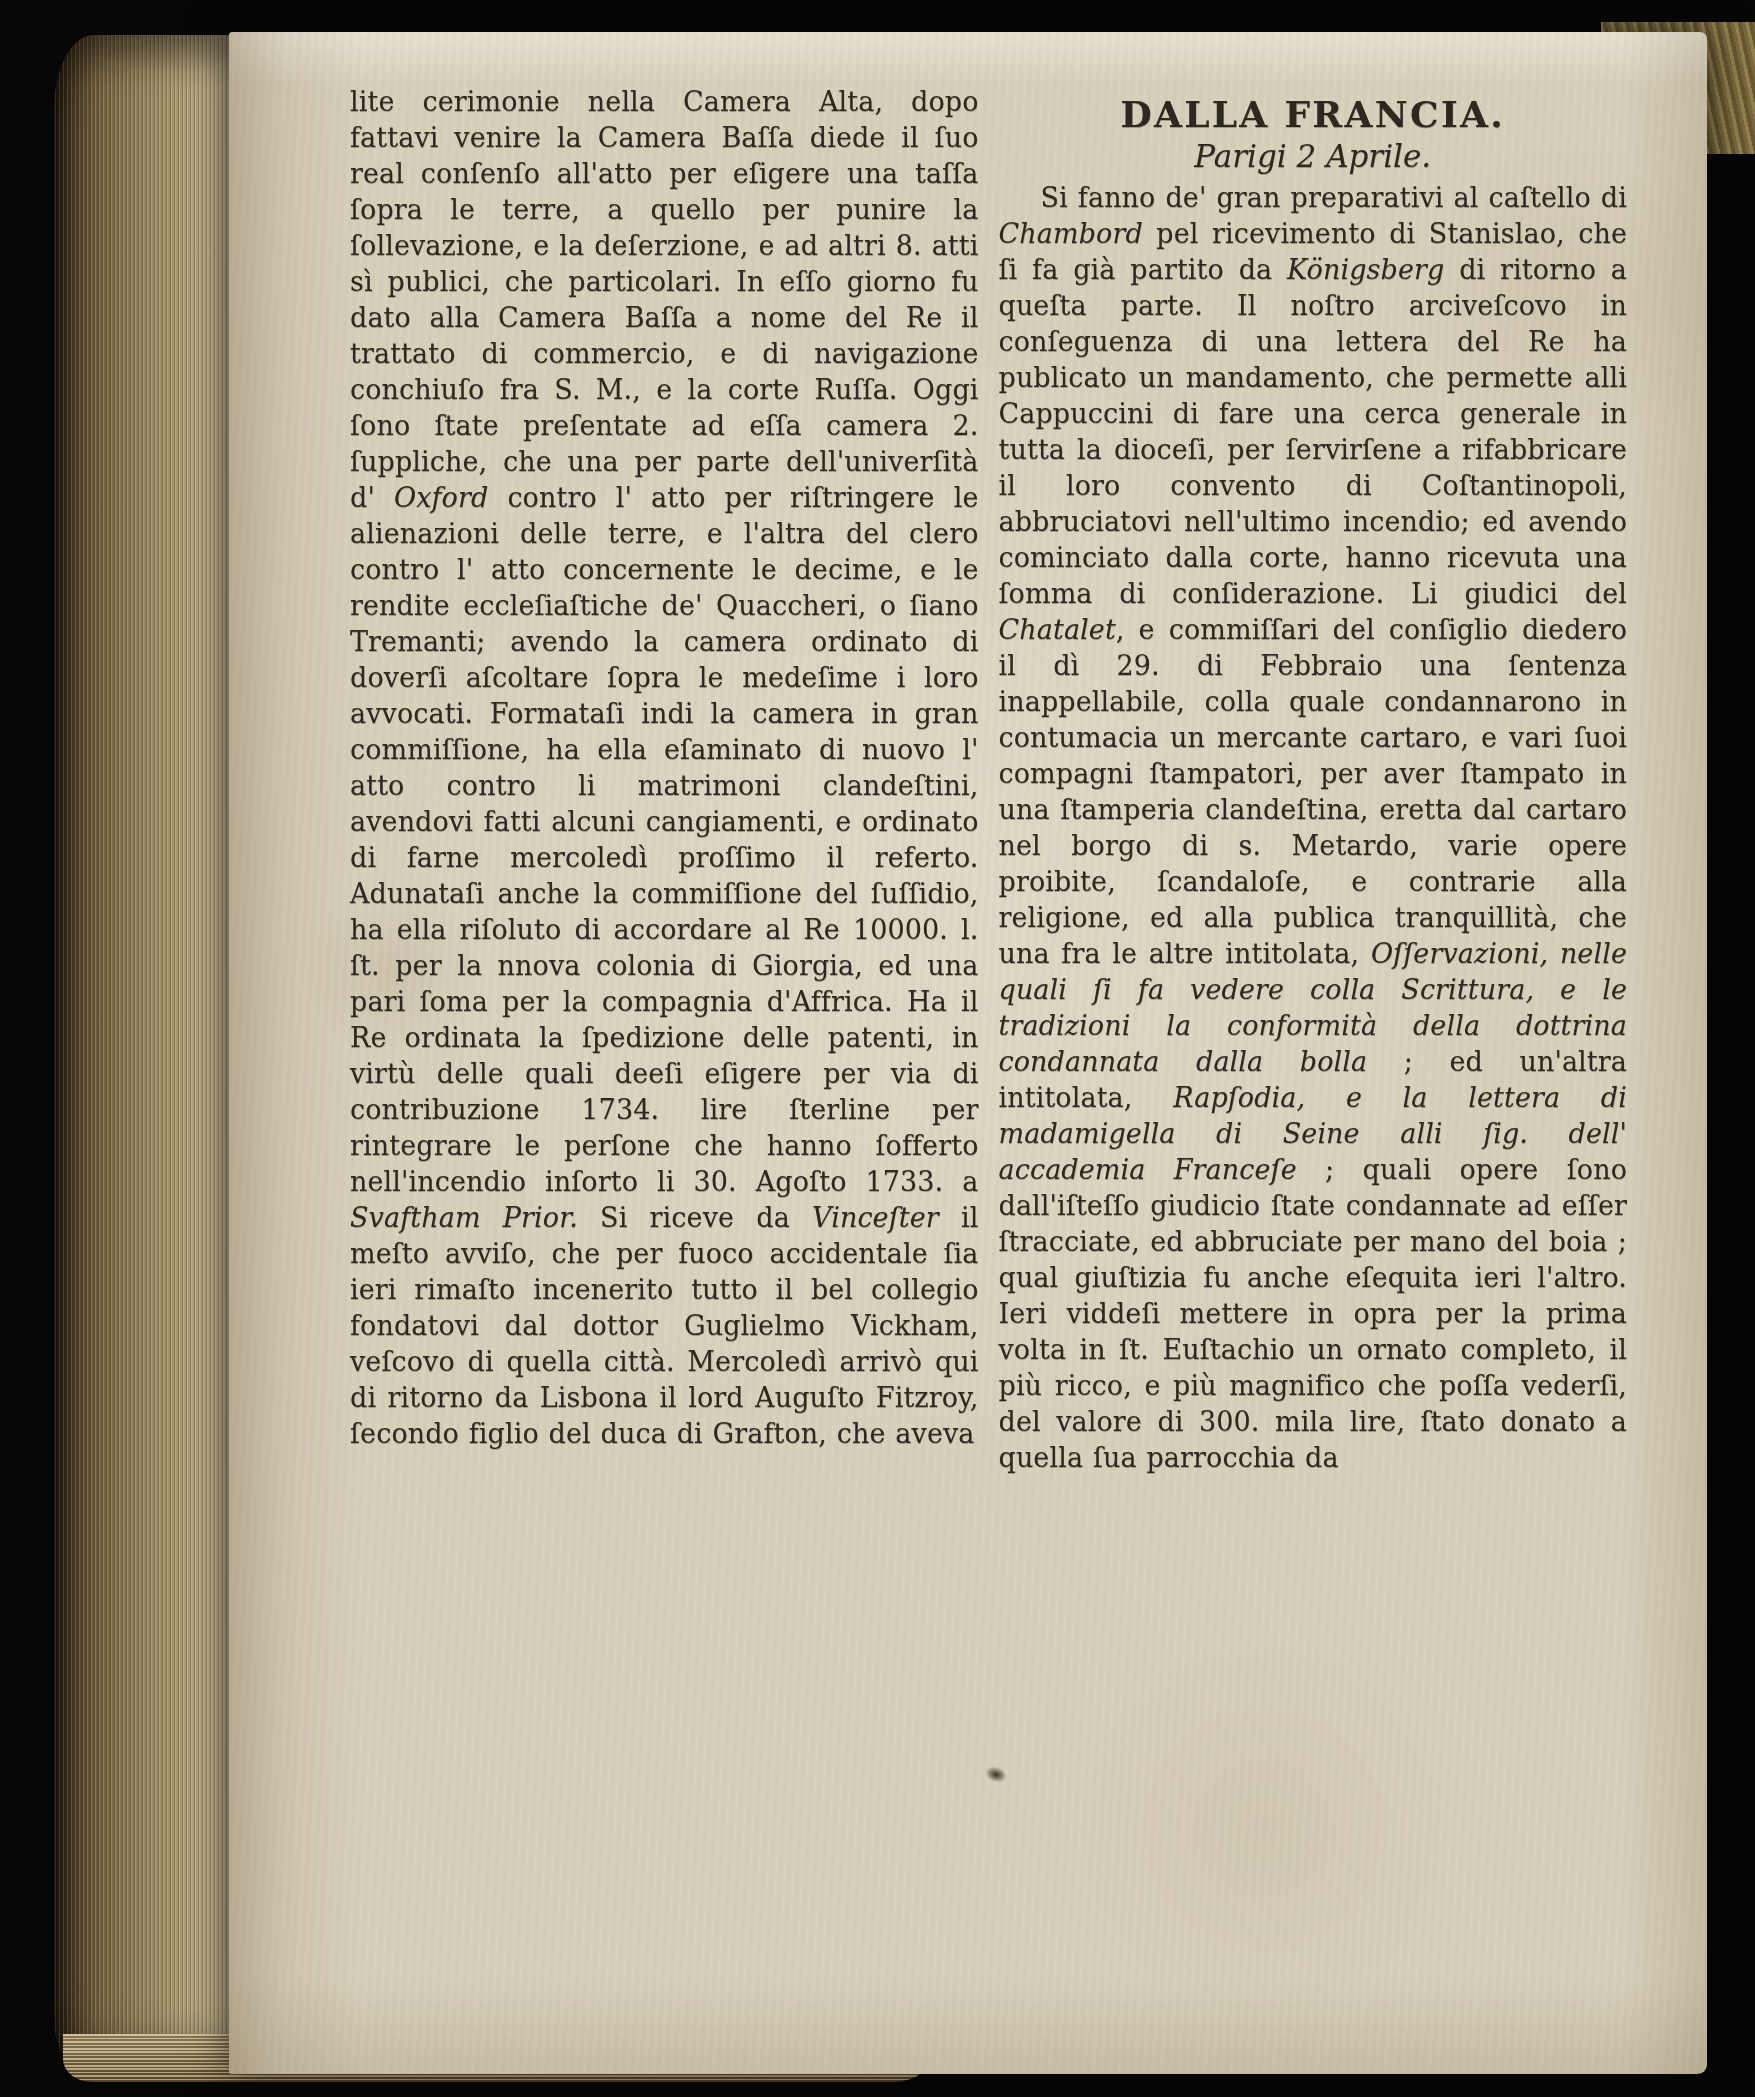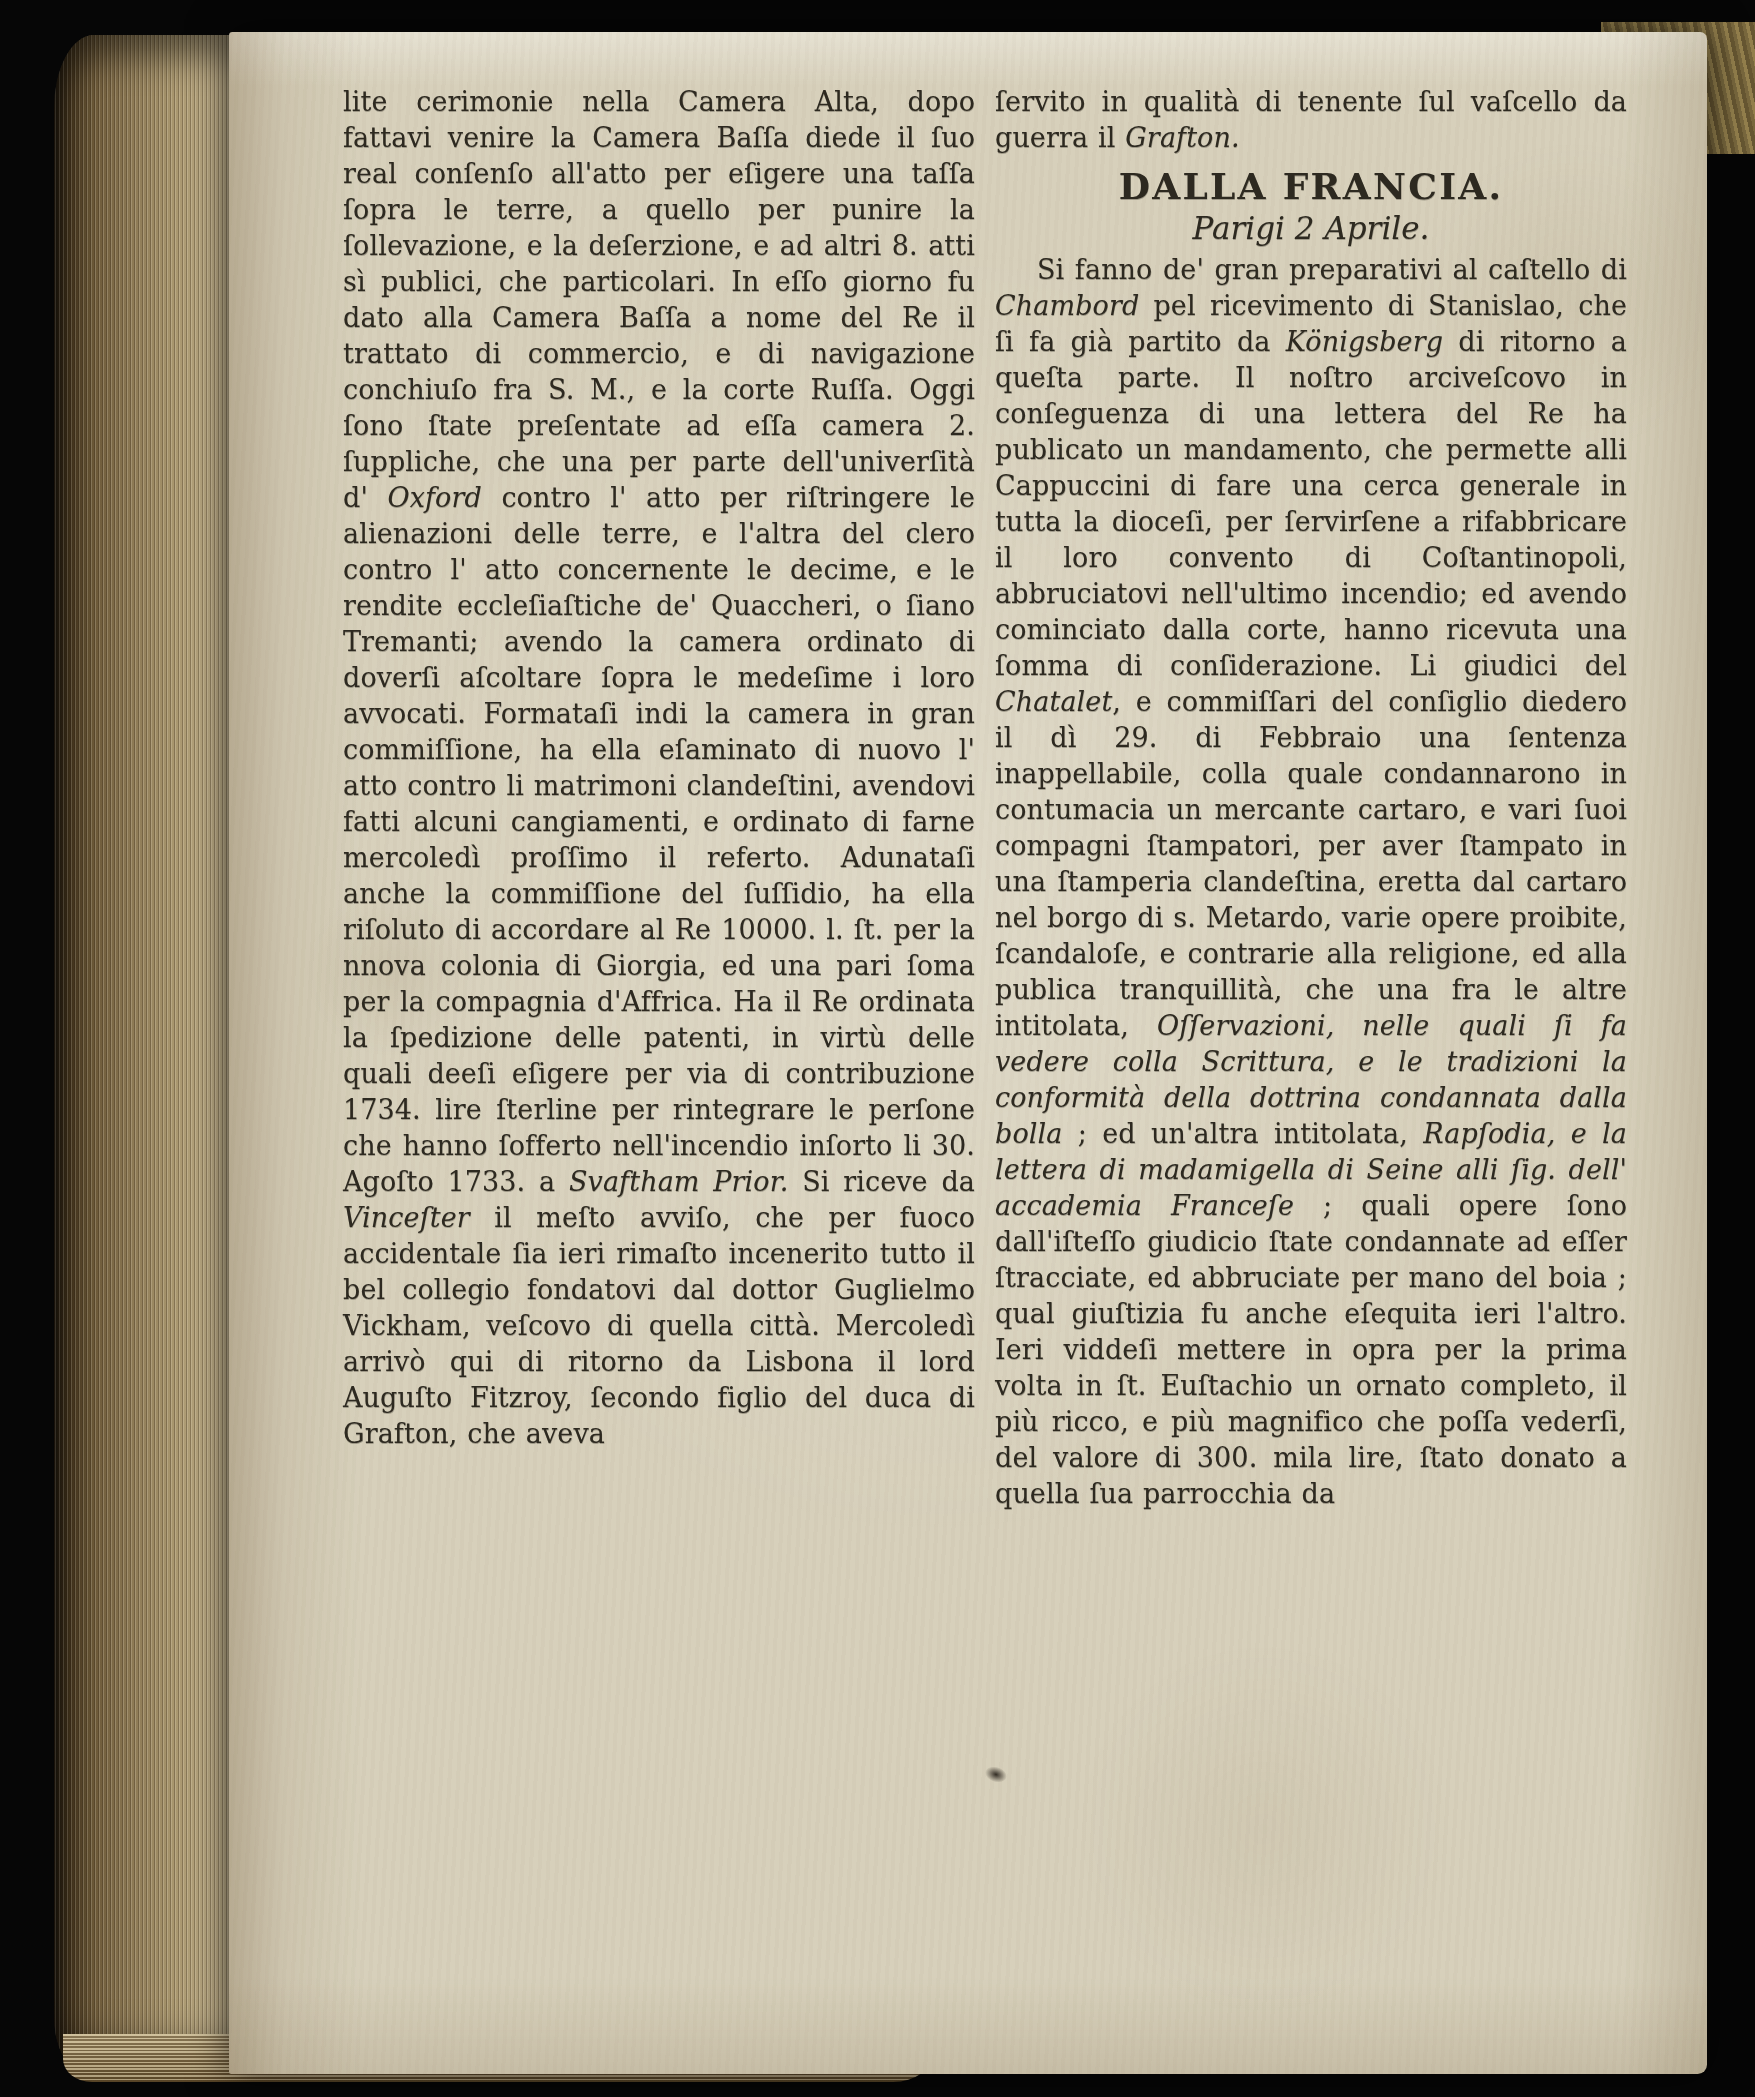--- a/index.html
+++ b/index.html
@@ -71,21 +71,21 @@
       linear-gradient(90deg, rgba(115,92,58,0.32) 0, rgba(115,92,58,0.10) 54px, rgba(0,0,0,0) 132px),
       linear-gradient(270deg, rgba(110,90,55,0.18) 0, rgba(0,0,0,0) 86px),
       linear-gradient(0deg, rgba(115,95,60,0.17) 0, rgba(0,0,0,0) 97px),
       linear-gradient(180deg, rgba(242,240,230,0.55) 0, rgba(0,0,0,0) 54px),
       #d7d0bb;
     box-shadow: 0 0 40px rgba(0,0,0,0.65);
   }
 
   .text-area {
     position: absolute;
-    left: 114px; right: 80px; top: 52px;
+    left: 121px; right: 80px; top: 52px;
     display: flex;
     gap: 20px;
     color: #2d2920;
     text-shadow: 0.3px 0.5px 0.5px rgba(45,40,30,0.32);
   }
   .col { flex: 1 1 0; min-width: 0; }
 
   .body-text {
     margin: 0;
     font-size: 27px;
@@ -141,21 +141,20 @@
 
   <div class="page">
 
     <div class="text-area">
 
       <div class="col">
         <p class="body-text"><span>lite cerimonie nella Camera Alta, dopo fattavi venire la Camera Baſſa diede il ſuo real conſenſo all'atto per eſigere una taſſa ſopra le terre, a quello per punire la ſollevazione, e la deſerzione, e ad altri 8. atti sì publici, che particolari. In eſſo giorno fu dato alla Camera Baſſa a nome del Re il trattato di commercio, e di navigazione conchiuſo fra S. M., e la corte Ruſſa. Oggi ſono ſtate preſentate ad eſſa camera 2. ſuppliche, che una per parte dell'univerſità d' </span><span class="it">Oxford</span><span> contro l' atto per riſtringere le alienazioni delle terre, e l'altra del clero contro l' atto concernente le decime, e le rendite eccleſiaſtiche de' Quaccheri, o ſiano Tremanti; avendo la camera ordinato di doverſi aſcoltare ſopra le medeſime i loro avvocati. Formataſi indi la camera in gran commiſſione, ha ella eſaminato di nuovo l' atto contro li matrimoni clandeſtini, avendovi fatti alcuni cangiamenti, e ordinato di farne mercoledì proſſimo il referto. Adunataſi anche la commiſſione del ſuſſidio, ha ella riſoluto di accordare al Re 10000. l. ſt. per la nnova colonia di Giorgia, ed una pari ſoma per la compagnia d'Affrica. Ha il Re ordinata la ſpedizione delle patenti, in virtù delle quali deeſi eſigere per via di contribuzione 1734. lire ſterline per rintegrare le perſone che hanno ſofferto nell'incendio inſorto li 30. Agoſto 1733. a </span><span class="it">Svaftham Prior.</span><span> Si riceve da </span><span class="it">Vinceſter</span><span> il meſto avviſo, che per fuoco accidentale ſia ieri rimaſto incenerito tutto il bel collegio fondatovi dal dottor Guglielmo Vickham, veſcovo di quella città. Mercoledì arrivò qui di ritorno da Lisbona il lord Auguſto Fitzroy, ſecondo figlio del duca di Grafton, che aveva</span></p>
       </div>
 
       <div class="col">
-        <p class="body-text"><span>ſervito in qualità di tenente ſul vaſcello da guerra il </span><span class="it">Grafton.</span></p>
         <h2 class="heading">DALLA FRANCIA.</h2>
         <p class="dateline">Parigi 2 Aprile.</p>
         <p class="body-text indent"><span>Si fanno de' gran preparativi al caſtello di </span><span class="it">Chambord</span><span> pel ricevimento di Stanislao, che ſi fa già partito da </span><span class="it">Königsberg</span><span> di ritorno a queſta parte. Il noſtro arciveſcovo in conſeguenza di una lettera del Re ha publicato un mandamento, che permette alli Cappuccini di fare una cerca generale in tutta la dioceſi, per ſervirſene a rifabbricare il loro convento di Coſtantinopoli, abbruciatovi nell'ultimo incendio; ed avendo cominciato dalla corte, hanno ricevuta una ſomma di conſiderazione. Li giudici del </span><span class="it">Chatalet</span><span>, e commiſſari del conſiglio diedero il dì 29. di Febbraio una ſentenza inappellabile, colla quale condannarono in contumacia un mercante cartaro, e vari ſuoi compagni ſtampatori, per aver ſtampato in una ſtamperia clandeſtina, eretta dal cartaro nel borgo di s. Metardo, varie opere proibite, ſcandaloſe, e contrarie alla religione, ed alla publica tranquillità, che una fra le altre intitolata, </span><span class="it">Oſſervazioni, nelle quali ſi fa vedere colla Scrittura, e le tradizioni la conformità della dottrina condannata dalla bolla</span><span> ; ed un'altra intitolata, </span><span class="it">Rapſodia, e la lettera di madamigella di Seine alli ſig. dell' accademia Franceſe</span><span> ; quali opere ſono dall'iſteſſo giudicio ſtate condannate ad eſſer ſtracciate, ed abbruciate per mano del boia ; qual giuſtizia fu anche eſequita ieri l'altro. Ieri viddeſi mettere in opra per la prima volta in ſt. Euſtachio un ornato completo, il più ricco, e più magnifico che poſſa vederſi, del valore di 300. mila lire, ſtato donato a quella ſua parrocchia da</span></p>
       </div>
 
     </div>
 
     <div class="ink-smudge"></div>
 
   </div>

